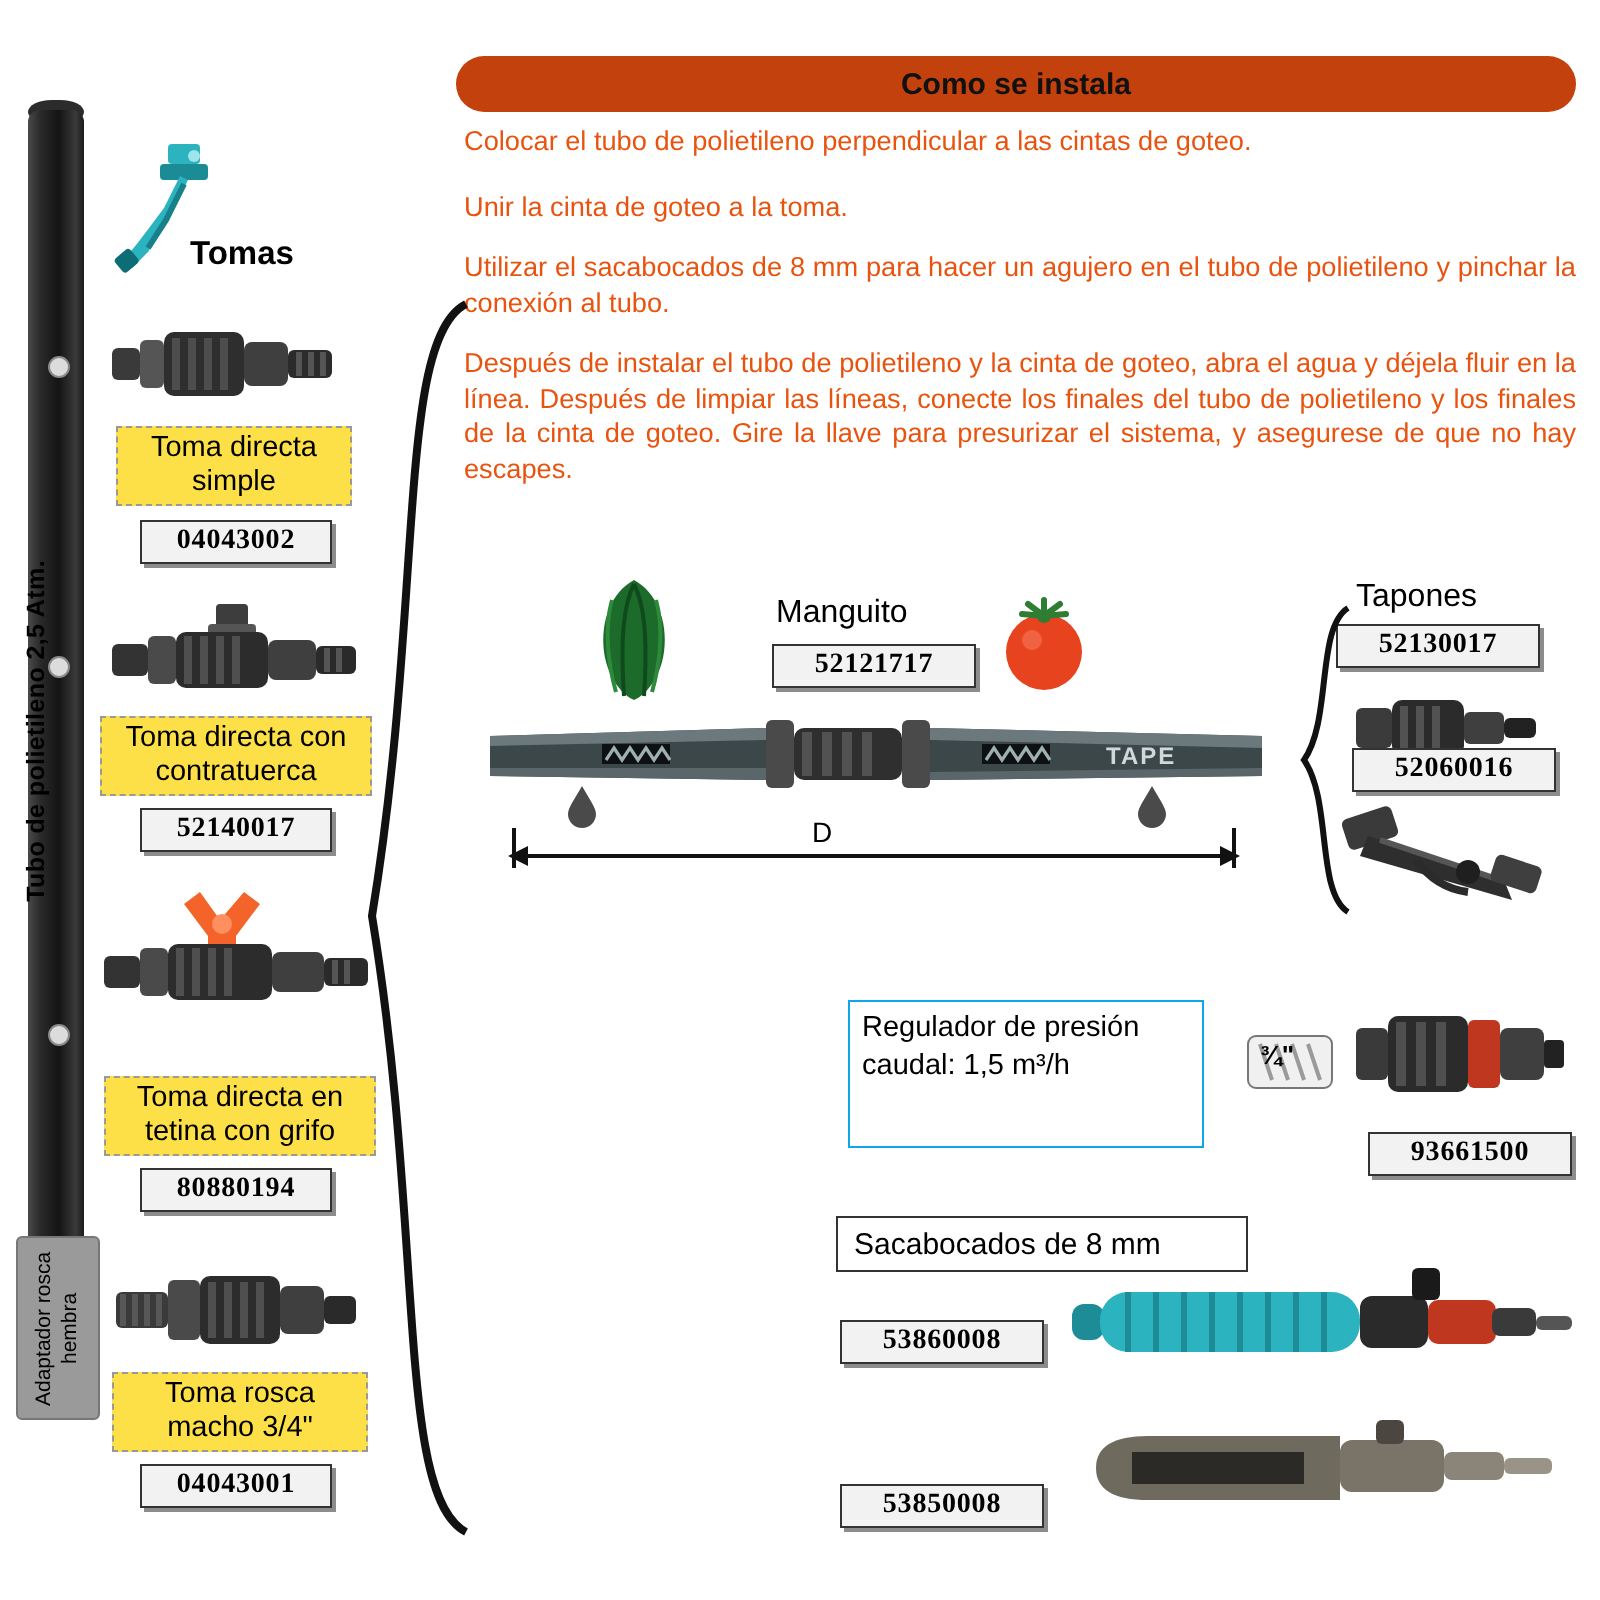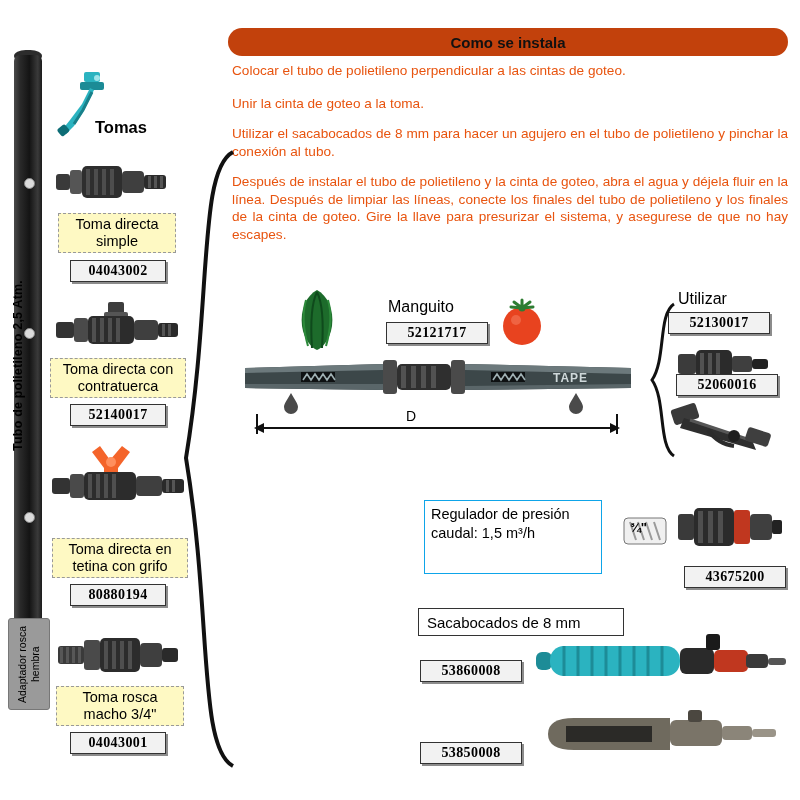--- a/index.html
+++ b/index.html
@@ -66,21 +66,21 @@
     color: #000;
     letter-spacing: .4px;
     font-family: Liberation Serif, serif;
   }
   .caption {
     font-size: 14.5px;
     text-align: center;
     line-height: 17px;
     border: 1px dashed #999;
     padding: 2px 5px;
-    background: #fef9c3;
+    background: #fde047;
   }
 
   
   #header-banner {
     left: 228px; top: 28px; width: 560px; height: 28px;
     background: #c2410c; border-radius: 14px;
     display: flex; align-items: center; justify-content: center;
     font-size: 15px; font-weight: bold; color: #111;
   }
 
@@ -286,21 +286,21 @@
 
 <svg class="abs" id="dim-line" viewBox="0 0 370 22">
   <line x1="6" y1="16" x2="364" y2="16" stroke="#111" stroke-width="2"></line>
   <polygon points="2,16 12,11 12,21" fill="#111"></polygon>
   <polygon points="368,16 358,11 358,21" fill="#111"></polygon>
   <line x1="5" y1="2" x2="5" y2="22" stroke="#111" stroke-width="2"></line>
   <line x1="365" y1="2" x2="365" y2="22" stroke="#111" stroke-width="2"></line>
 </svg>
 <div class="abs dim-letter" style="left:406px; top:408px;">D</div>
 
-<div class="abs" style="left:678px; top:290px; font-size:16px;">Utilizar</div>
+<div class="abs" style="left:678px; top:290px; font-size:16px;">Tapones</div>
 <div class="abs plate" style="left:668px; top:312px; width:88px;">52130017</div>
 
 <svg class="abs" style="left:676px; top:340px;" width="96" height="48" viewBox="0 0 96 48">
   <rect x="2" y="14" width="18" height="20" rx="3" fill="#3b3b3b"></rect>
   <rect x="20" y="10" width="36" height="28" rx="5" fill="#2b2b2b"></rect>
   <rect x="24" y="13" width="4" height="22" fill="#525252"></rect>
   <rect x="32" y="13" width="4" height="22" fill="#525252"></rect>
   <rect x="40" y="13" width="4" height="22" fill="#525252"></rect>
   <rect x="56" y="16" width="20" height="16" rx="3" fill="#3f3f3f"></rect>
   <rect x="76" y="19" width="16" height="10" rx="3" fill="#222"></rect>
@@ -335,21 +335,21 @@
 <svg class="abs" style="left:676px; top:500px;" width="108" height="56" viewBox="0 0 108 56">
   <rect x="2" y="14" width="16" height="26" rx="3" fill="#3a3a3a"></rect>
   <rect x="18" y="8" width="40" height="38" rx="5" fill="#2b2b2b"></rect>
   <rect x="22" y="11" width="5" height="32" fill="#4f4f4f"></rect>
   <rect x="32" y="11" width="5" height="32" fill="#4f4f4f"></rect>
   <rect x="42" y="11" width="5" height="32" fill="#4f4f4f"></rect>
   <rect x="58" y="10" width="16" height="34" rx="3" fill="#c0371f"></rect>
   <rect x="74" y="14" width="22" height="26" rx="4" fill="#3f3f3f"></rect>
   <rect x="96" y="20" width="10" height="14" rx="2" fill="#222"></rect>
 </svg>
-<div class="abs plate" style="left:684px; top:566px; width:88px;">43675200</div>
+<div class="abs plate" style="left:684px; top:566px; width:88px;">93661500</div>
 
 <div class="abs" id="sacabocados-box">
   <span>Sacabocados de 8 mm</span>
 </div>
 
 <div class="abs plate" style="left:420px; top:660px; width:88px;">53860008</div>
 <div class="abs plate" style="left:420px; top:742px; width:88px;">53850008</div>
 
 <svg class="abs" style="left:528px; top:630px;" width="262" height="64" viewBox="0 0 262 64">
   <rect x="8" y="22" width="16" height="18" rx="6" fill="#1d8c97"></rect>

